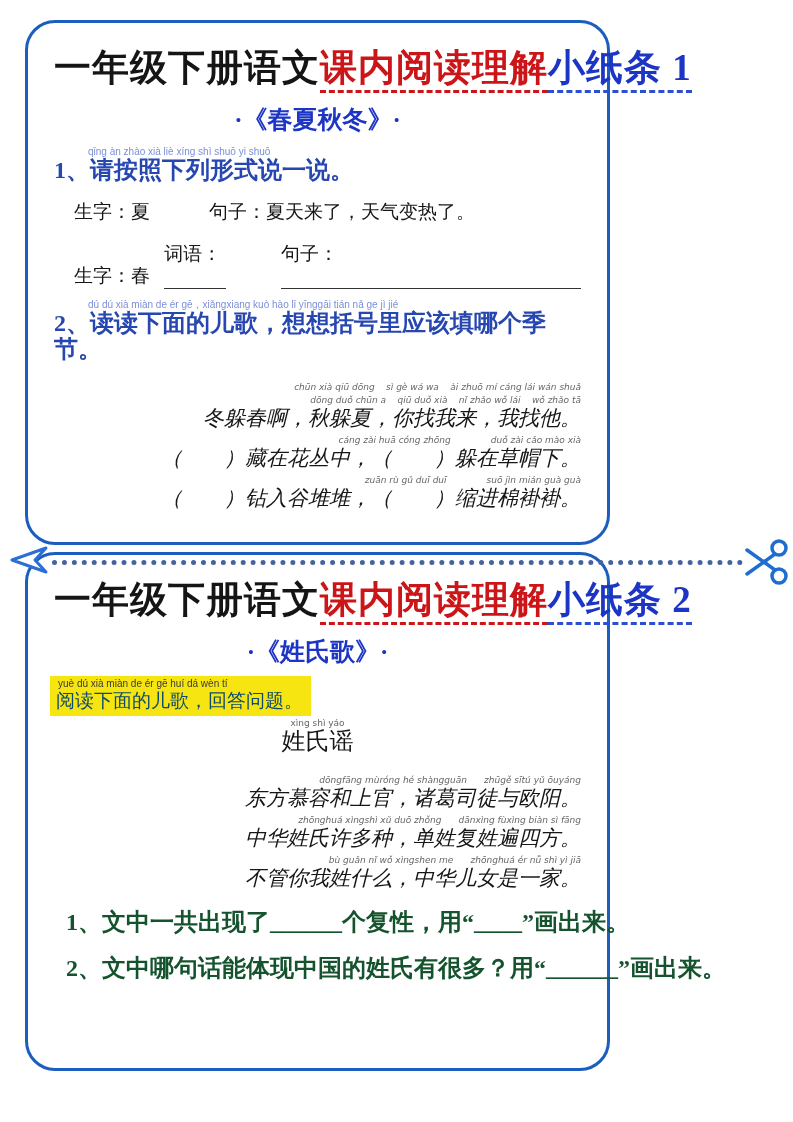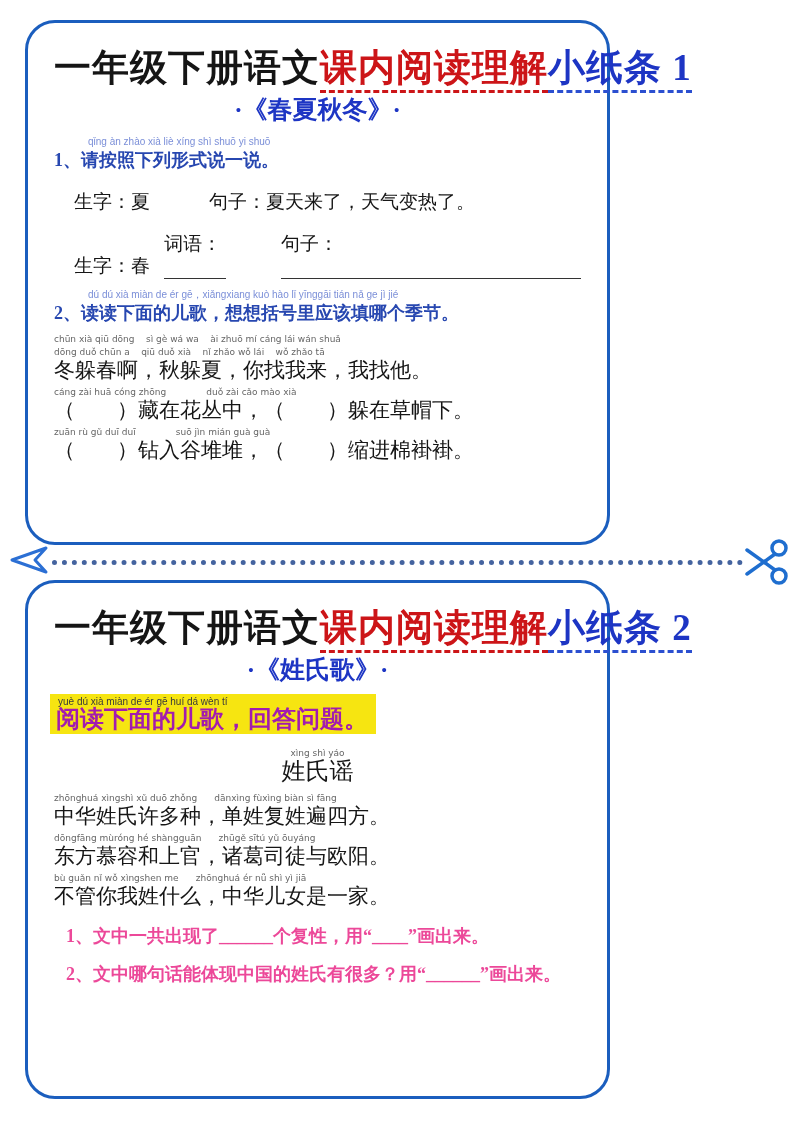--- a/index.html
+++ b/index.html
@@ -12,52 +12,53 @@
   }
   .page{position:relative;width:635px;height:1122px;}
   .card{
     position:absolute;left:25px;right:25px;
     background:#fff;
     border:3.5px solid #1b5ebe;
     border-radius:30px;
     box-sizing:border-box;
   }
   #card1{top:20px;height:525px;}
-  #card2{top:580px;height:519px;}
+  #card2{top:552px;height:519px;}
   .card-inner{padding:12px 26px 0 26px;}
 
   
   .main-title{
     text-align:center;
     font-size:37px;font-weight:bold;
     letter-spacing:1px;
     margin-top:8px;
     white-space:nowrap;
   }
   .t-black{color:#151515;}
   .t-red{color:#cc1518;border-bottom:3px dashed #cc1518;padding-bottom:2px;}
   .t-blue{color:#1d35c4;border-bottom:3px dashed #2b4fd0;padding-bottom:2px;}
   .subtitle{
     text-align:center;
     color:#1d35c4;
     font-size:25px;font-weight:bold;
+    margin-top:10px;
   }
 
   
   .q-block{margin-top:10px;}
   .q-pinyin{
     color:#7b8fd8;
     font-size:10px;
     line-height:11px;
     margin-left:34px;
     font-family:Liberation Sans, sans-serif;
   }
   .q-text{
     color:#2747b0;
-    font-size:18px;font-weight:bold;
+    font-size:24px;font-weight:bold;
     line-height:26px;
   }
 
   
   .word-row{
     display:flex;
     margin:16px 0 0 20px;
     font-size:19px;color:#161616;
     align-items:flex-end;
   }
@@ -66,50 +67,50 @@
   .word-row .cell3{flex:1;}
   .blank{
     display:inline-block;
     border-bottom:1.5px solid #333;
     height:18px;vertical-align:bottom;
   }
   .blank.small{width:62px;}
   .blank.long{width:300px;}
 
   
-  .poem{margin-top:8px;text-align:left;}
+  .poem{margin-top:20px;text-align:right;font-style:italic;}
   .poem-line{margin-top:3px;}
   .poem-pinyin{
     color:#666;
     font-size:9px;line-height:10px;
     font-family:"DejaVu Sans",sans-serif;
     white-space:pre;
   }
   .poem-text{
     color:#161616;
     font-size:21px;line-height:27px;
     white-space:nowrap;
   }
 
   
   .instruction{
     display:inline-block;
     background:#f6e511;
     padding:2px 8px 3px 6px;
-    margin:8px 0 12px -4px;
+    margin:8px 0 0 -4px;
   }
   .instruction .q-pinyin{color:#3a3a3a;margin-left:2px;}
   .instruction .ins-text{
-    color:#a21caf;font-size:24px;font-weight:bold;line-height:24px;
+    color:#0c4a6e;font-size:19px;font-weight:normal;line-height:24px;
   }
   .poem-title{ text-align:center; margin-top:2px;}
   .poem-title .poem-text{font-size:24px;}
   .card2-q{
-    color:#ec4899;
-    font-size:18px;font-weight:bold;
+    color:#14532d;
+    font-size:24px;font-weight:bold;
     margin:14px 0 0 12px;
     white-space:nowrap;
   }
 
   
   .cutline{
     position:absolute;top:546px;left:0;width:793px;height:32px;
     display:flex;align-items:center;
     z-index:3;
   }
@@ -204,26 +205,26 @@
         <div class="ins-text">阅读下面的儿歌，回答问题。</div>
       </div>
 
       <div class="poem-title">
         <div class="poem-pinyin">xìng shì yáo</div>
         <div class="poem-text">姓氏谣</div>
       </div>
 
       <div class="poem">
         <div class="poem-line">
+          <div class="poem-pinyin">dōngfāng mùróng hé shàngguān      zhūgě sītú yǔ ōuyáng</div>
+          <div class="poem-text">东方慕容和上官，诸葛司徒与欧阳。</div>
+        </div>
+        <div class="poem-line">
           <div class="poem-pinyin">zhōnghuá xìngshì xǔ duō zhǒng      dānxìng fùxìng biàn sì fāng</div>
           <div class="poem-text">中华姓氏许多种，单姓复姓遍四方。</div>
-        </div>
-        <div class="poem-line">
-          <div class="poem-pinyin">dōngfāng mùróng hé shàngguān      zhūgě sītú yǔ ōuyáng</div>
-          <div class="poem-text">东方慕容和上官，诸葛司徒与欧阳。</div>
         </div>
         <div class="poem-line">
           <div class="poem-pinyin">bù guǎn nǐ wǒ xìngshen me      zhōnghuá ér nǚ shì yì jiā</div>
           <div class="poem-text">不管你我姓什么，中华儿女是一家。</div>
         </div>
       </div>
 
       <div class="card2-q">1、文中一共出现了______个复性，用“____”画出来。</div>
       <div class="card2-q">2、文中哪句话能体现中国的姓氏有很多？用“______”画出来。</div>
     </div>

